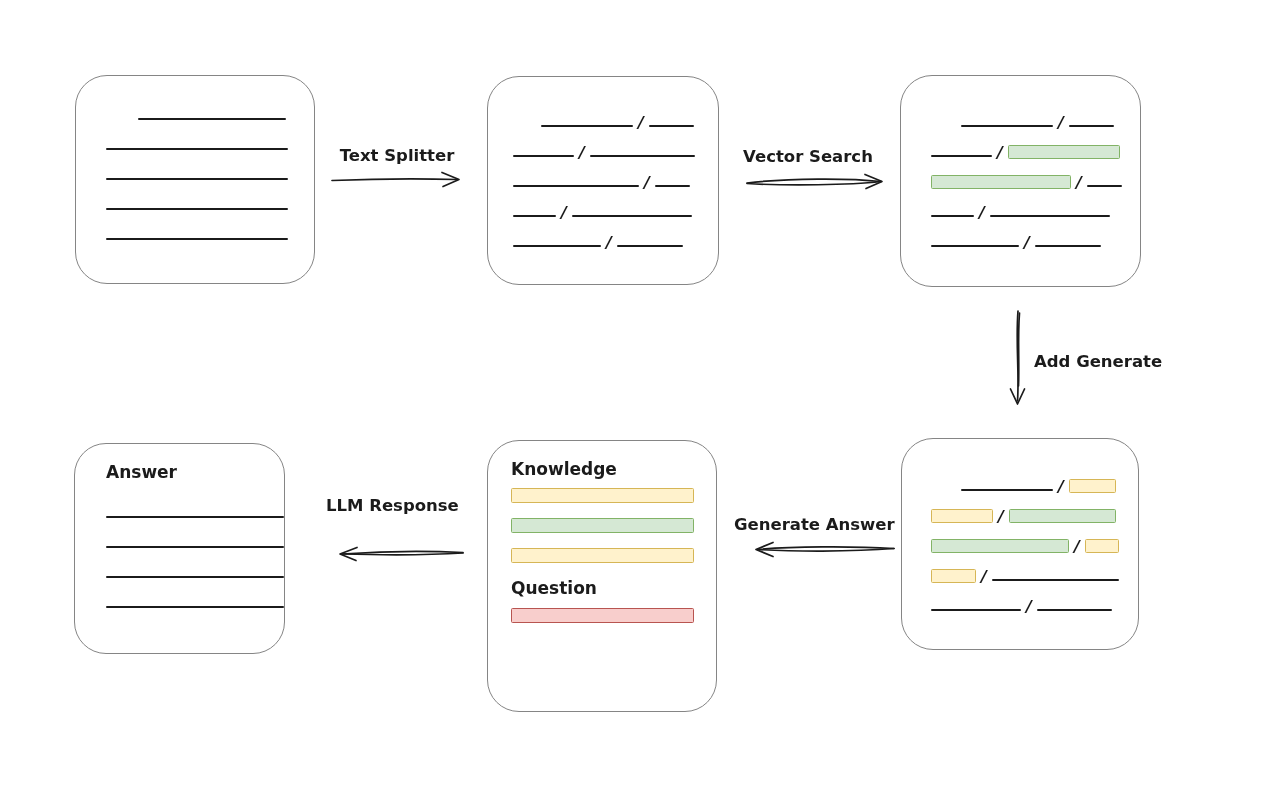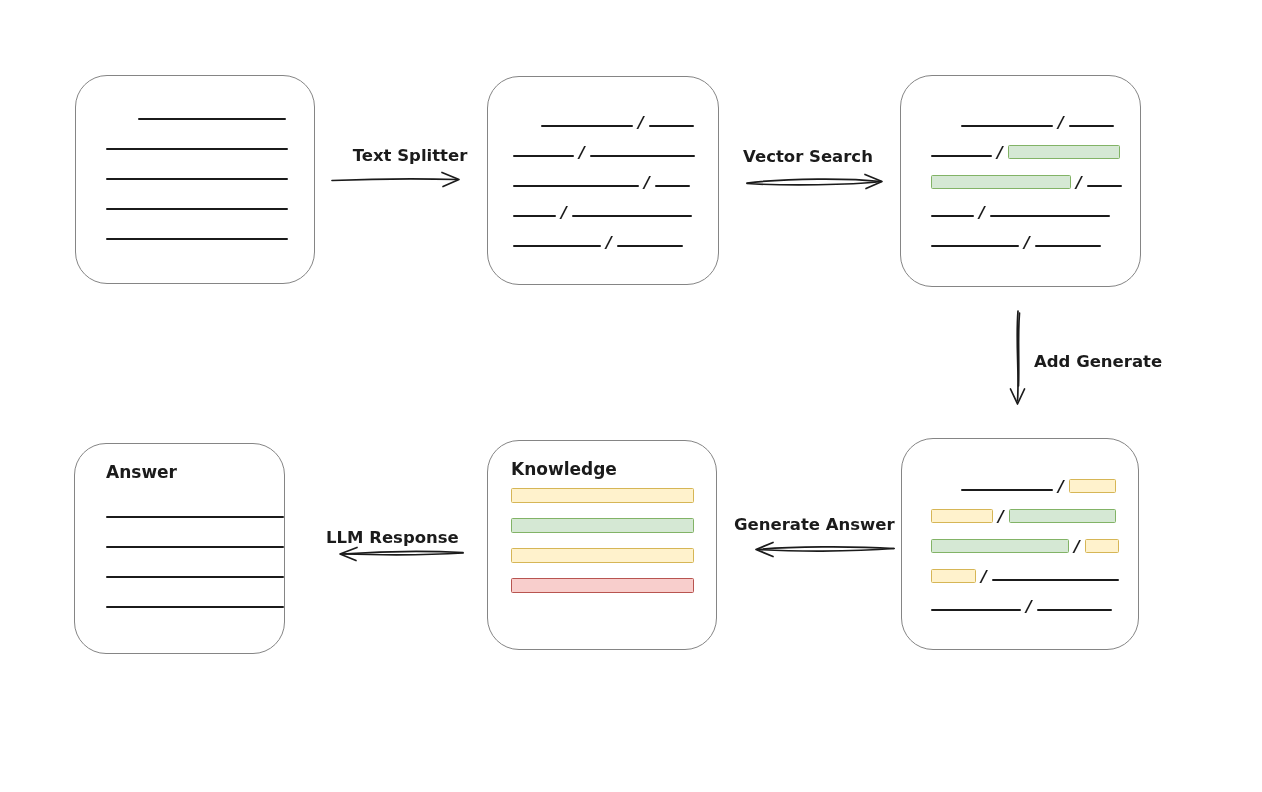--- a/index.html
+++ b/index.html
@@ -151,28 +151,29 @@
           <div class="seg-line" style="width: 127px;"></div>
         </div>
         <div class="row">
           <div class="seg-line" style="width: 90px;"></div>
           <span class="slash">/</span>
           <div class="seg-line" style="width: 75px;"></div>
         </div>
       </div>
   </div>
 
-  <div class="box" style="left:487px;top:440px;width:230px;height:210px;">
+  <div class="box" style="left:487px;top:440px;width:230px;height:272px;">
     <div style="padding:18px 0 0 23px;">
       <div class="heading" style="margin-bottom:9px;">Knowledge</div>
       <div>
           <div class="prompt-bar yellow"></div>
           <div class="prompt-bar green"></div>
           <div class="prompt-bar yellow"></div>
         </div>
+      <div class="heading" style="margin:1px 0 10px 0;">Question</div>
       <div>
           <div class="prompt-bar red"></div>
         </div>
     </div>
   </div>
 
   <div class="box" style="left:74px;top:443px;width:211px;height:211px;">
     <div style="padding:18px 0 0 31px;">
       <div class="heading">Answer</div>
       <div class="rows" style="margin-top:7px;">
@@ -185,25 +186,25 @@
           <div class="row">
             <div class="seg-line" style="width: 182px;"></div>
           </div>
           <div class="row">
             <div class="seg-line" style="width: 182px;"></div>
           </div>
         </div>
     </div>
   </div>
 
-  <div class="arrow-label" style="left:332px;top:146px;width:130px;margin-left:13px;">Text Splitter</div>
+  <div class="arrow-label" style="left:332px;top:146px;width:130px;">Text Splitter</div>
   <div class="arrow-label" style="left:740px;top:147px;width:136px;">Vector Search</div>
   <div class="arrow-label" style="left:1034px;top:352px;text-align:left;">Add Generate</div>
   <div class="arrow-label" style="left:734px;top:515px;width:150px;">Generate Answer</div>
-  <div class="arrow-label" style="left:326px;top:528px;width:130px;">LLM Response</div>
+  <div class="arrow-label" style="left:326px;top:496px;width:130px;">LLM Response</div>
 
   <svg class="arrow-svg" style="left:330px;top:169px;" width="140" height="22" viewBox="0 0 140 22">
     <path d="M2 11.5 C 40 10, 90 9.5, 127 10.5"></path>
     <polyline points="112,3.5 129,10.5 113,17.5"></polyline>
   </svg>
 
   <svg class="arrow-svg" style="left:744px;top:170px;" width="146" height="24" viewBox="0 0 146 24">
     <path d="M3 13 C 45 8, 105 8, 137 11.5"></path>
     <path d="M3 13.5 C 45 16, 105 15, 137 11.5"></path>
     <polyline points="121,4.5 138,11.5 122,18.5"></polyline>

